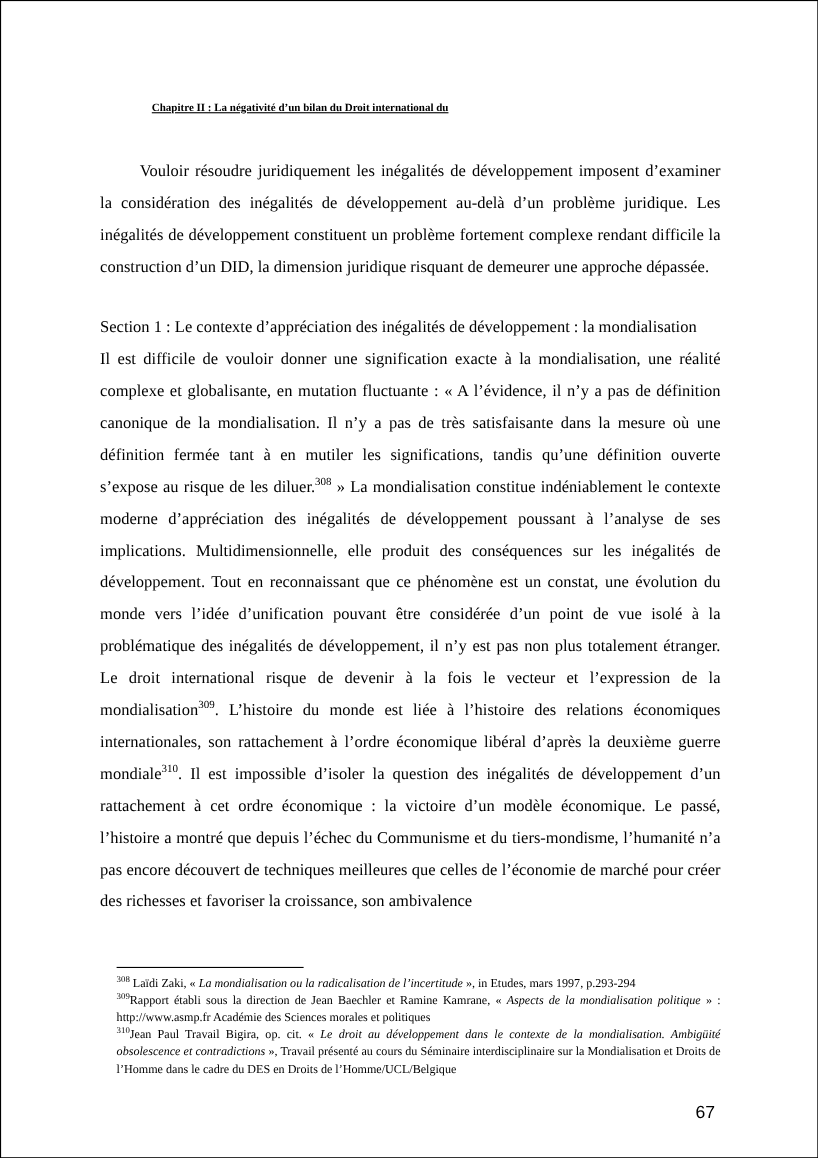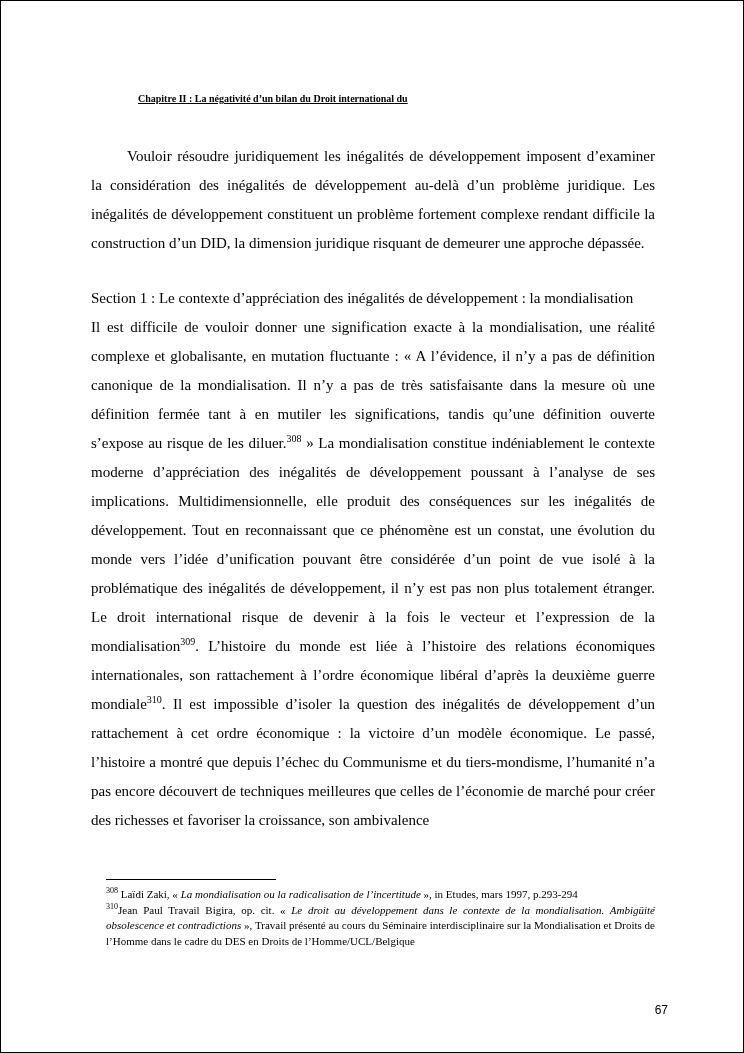--- a/index.html
+++ b/index.html
@@ -71,23 +71,23 @@
   .footnote {
     font-size: 11px;
     line-height: 15.5px;
     text-align: justify;
   }
   .footnote sup.ref { font-size: 8px; }
   .footnote i { font-style: italic; }
   .page-number {
     position: absolute;
     top: 1002px;
-    right: 75px;
+    right: 93px;
     font-family: "Liberation Sans", "DejaVu Sans", sans-serif;
-    font-size: 12px;
+    font-size: 16px;
   }
 </style>
 </head>
 <body>
 
 <div class="page">
   <div class="content">
 
     <div class="chapter-title">
       <span class="tl">Chapitre II : La négativité d’un bilan du Droit international du</span>
@@ -99,18 +99,19 @@
 
     <p class="body-par"><span>Il est difficile de vouloir donner une signification exacte à la mondialisation, une réalité complexe et globalisante, en mutation fluctuante : « A l’évidence, il n’y a pas de définition canonique de la mondialisation. Il n’y a pas de très satisfaisante dans la mesure où une définition fermée tant à en mutiler les significations, tandis qu’une définition ouverte s’expose au risque de les diluer.</span><sup class="ref">308</sup><span> » La mondialisation constitue indéniablement le contexte moderne d’appréciation des inégalités de développement poussant à l’analyse de ses implications. Multidimensionnelle, elle produit des conséquences sur les inégalités de développement. Tout en reconnaissant que ce phénomène est un constat, une évolution du monde vers l’idée d’unification pouvant être considérée d’un point de vue isolé à la problématique des inégalités de développement, il n’y est pas non plus totalement étranger. Le droit international risque de devenir à la fois le vecteur et l’expression de la mondialisation</span><sup class="ref">309</sup><span>. L’histoire du monde est liée à l’histoire des relations économiques internationales, son rattachement à l’ordre économique libéral d’après la deuxième guerre mondiale</span><sup class="ref">310</sup><span>. Il est impossible d’isoler la question des inégalités de développement d’un rattachement à cet ordre économique : la victoire d’un modèle économique. Le passé, l’histoire a montré que depuis l’échec du Communisme et du tiers-mondisme, l’humanité n’a pas encore découvert de techniques meilleures que celles de l’économie de marché pour créer des richesses et favoriser la croissance, son ambivalence</span></p>
 
   </div>
 
   <div class="footnotes">
     <div class="fn-rule"></div>
 
     <div class="footnote"><sup class="ref">308</sup><span> Laïdi Zaki, « </span><i>La mondialisation ou la radicalisation de l’incertitude</i><span> », in Etudes, mars 1997, p.293-294</span></div>
 
+    <div class="footnote"><sup class="ref">309</sup><span>Rapport établi sous la direction de Jean Baechler et Ramine Kamrane, « </span><i>Aspects de la mondialisation politique</i><span> » : http://www.asmp.fr Académie des Sciences morales et politiques</span></div>
 
     <div class="footnote"><sup class="ref">310</sup><span>Jean Paul Travail Bigira, op. cit. « </span><i>Le droit au développement dans le contexte de la mondialisation. Ambigüité obsolescence et contradictions</i><span> », Travail présenté au cours du Séminaire interdisciplinaire sur la Mondialisation et Droits de l’Homme dans le cadre du DES en Droits de l’Homme/UCL/Belgique</span></div>
   </div>
 
   <div class="page-number">67</div>
 </div>
 
 </body></html>

